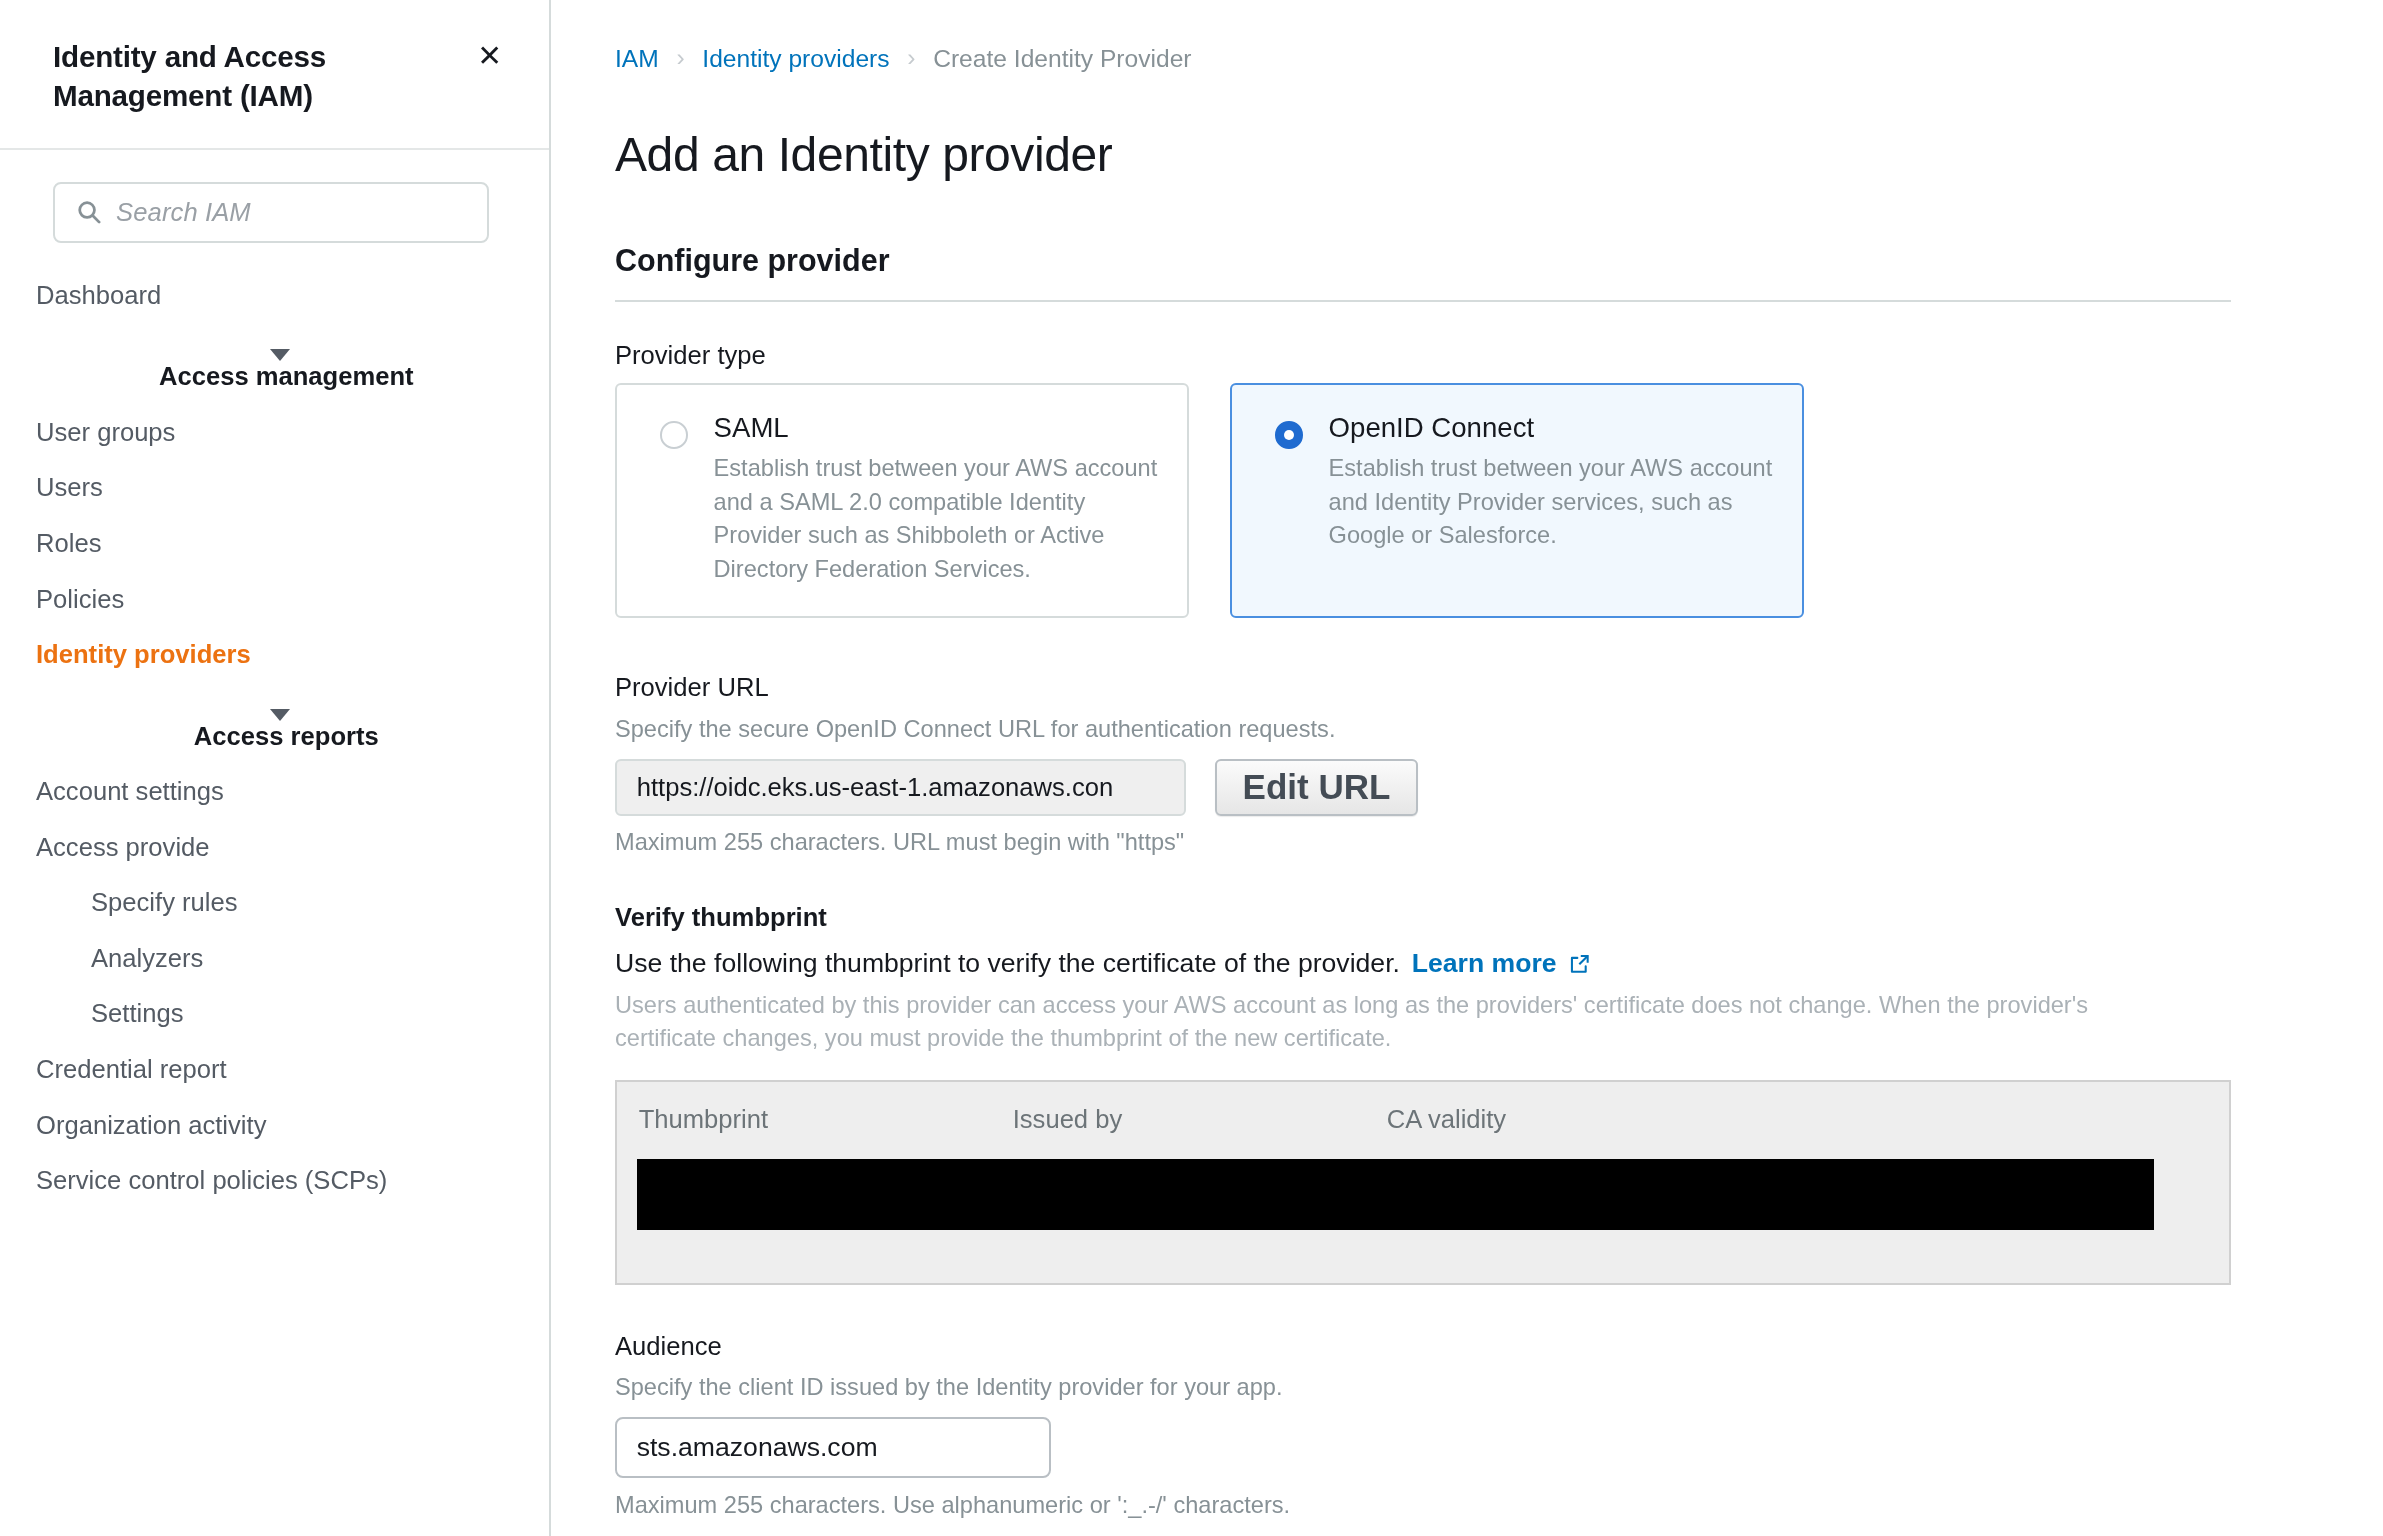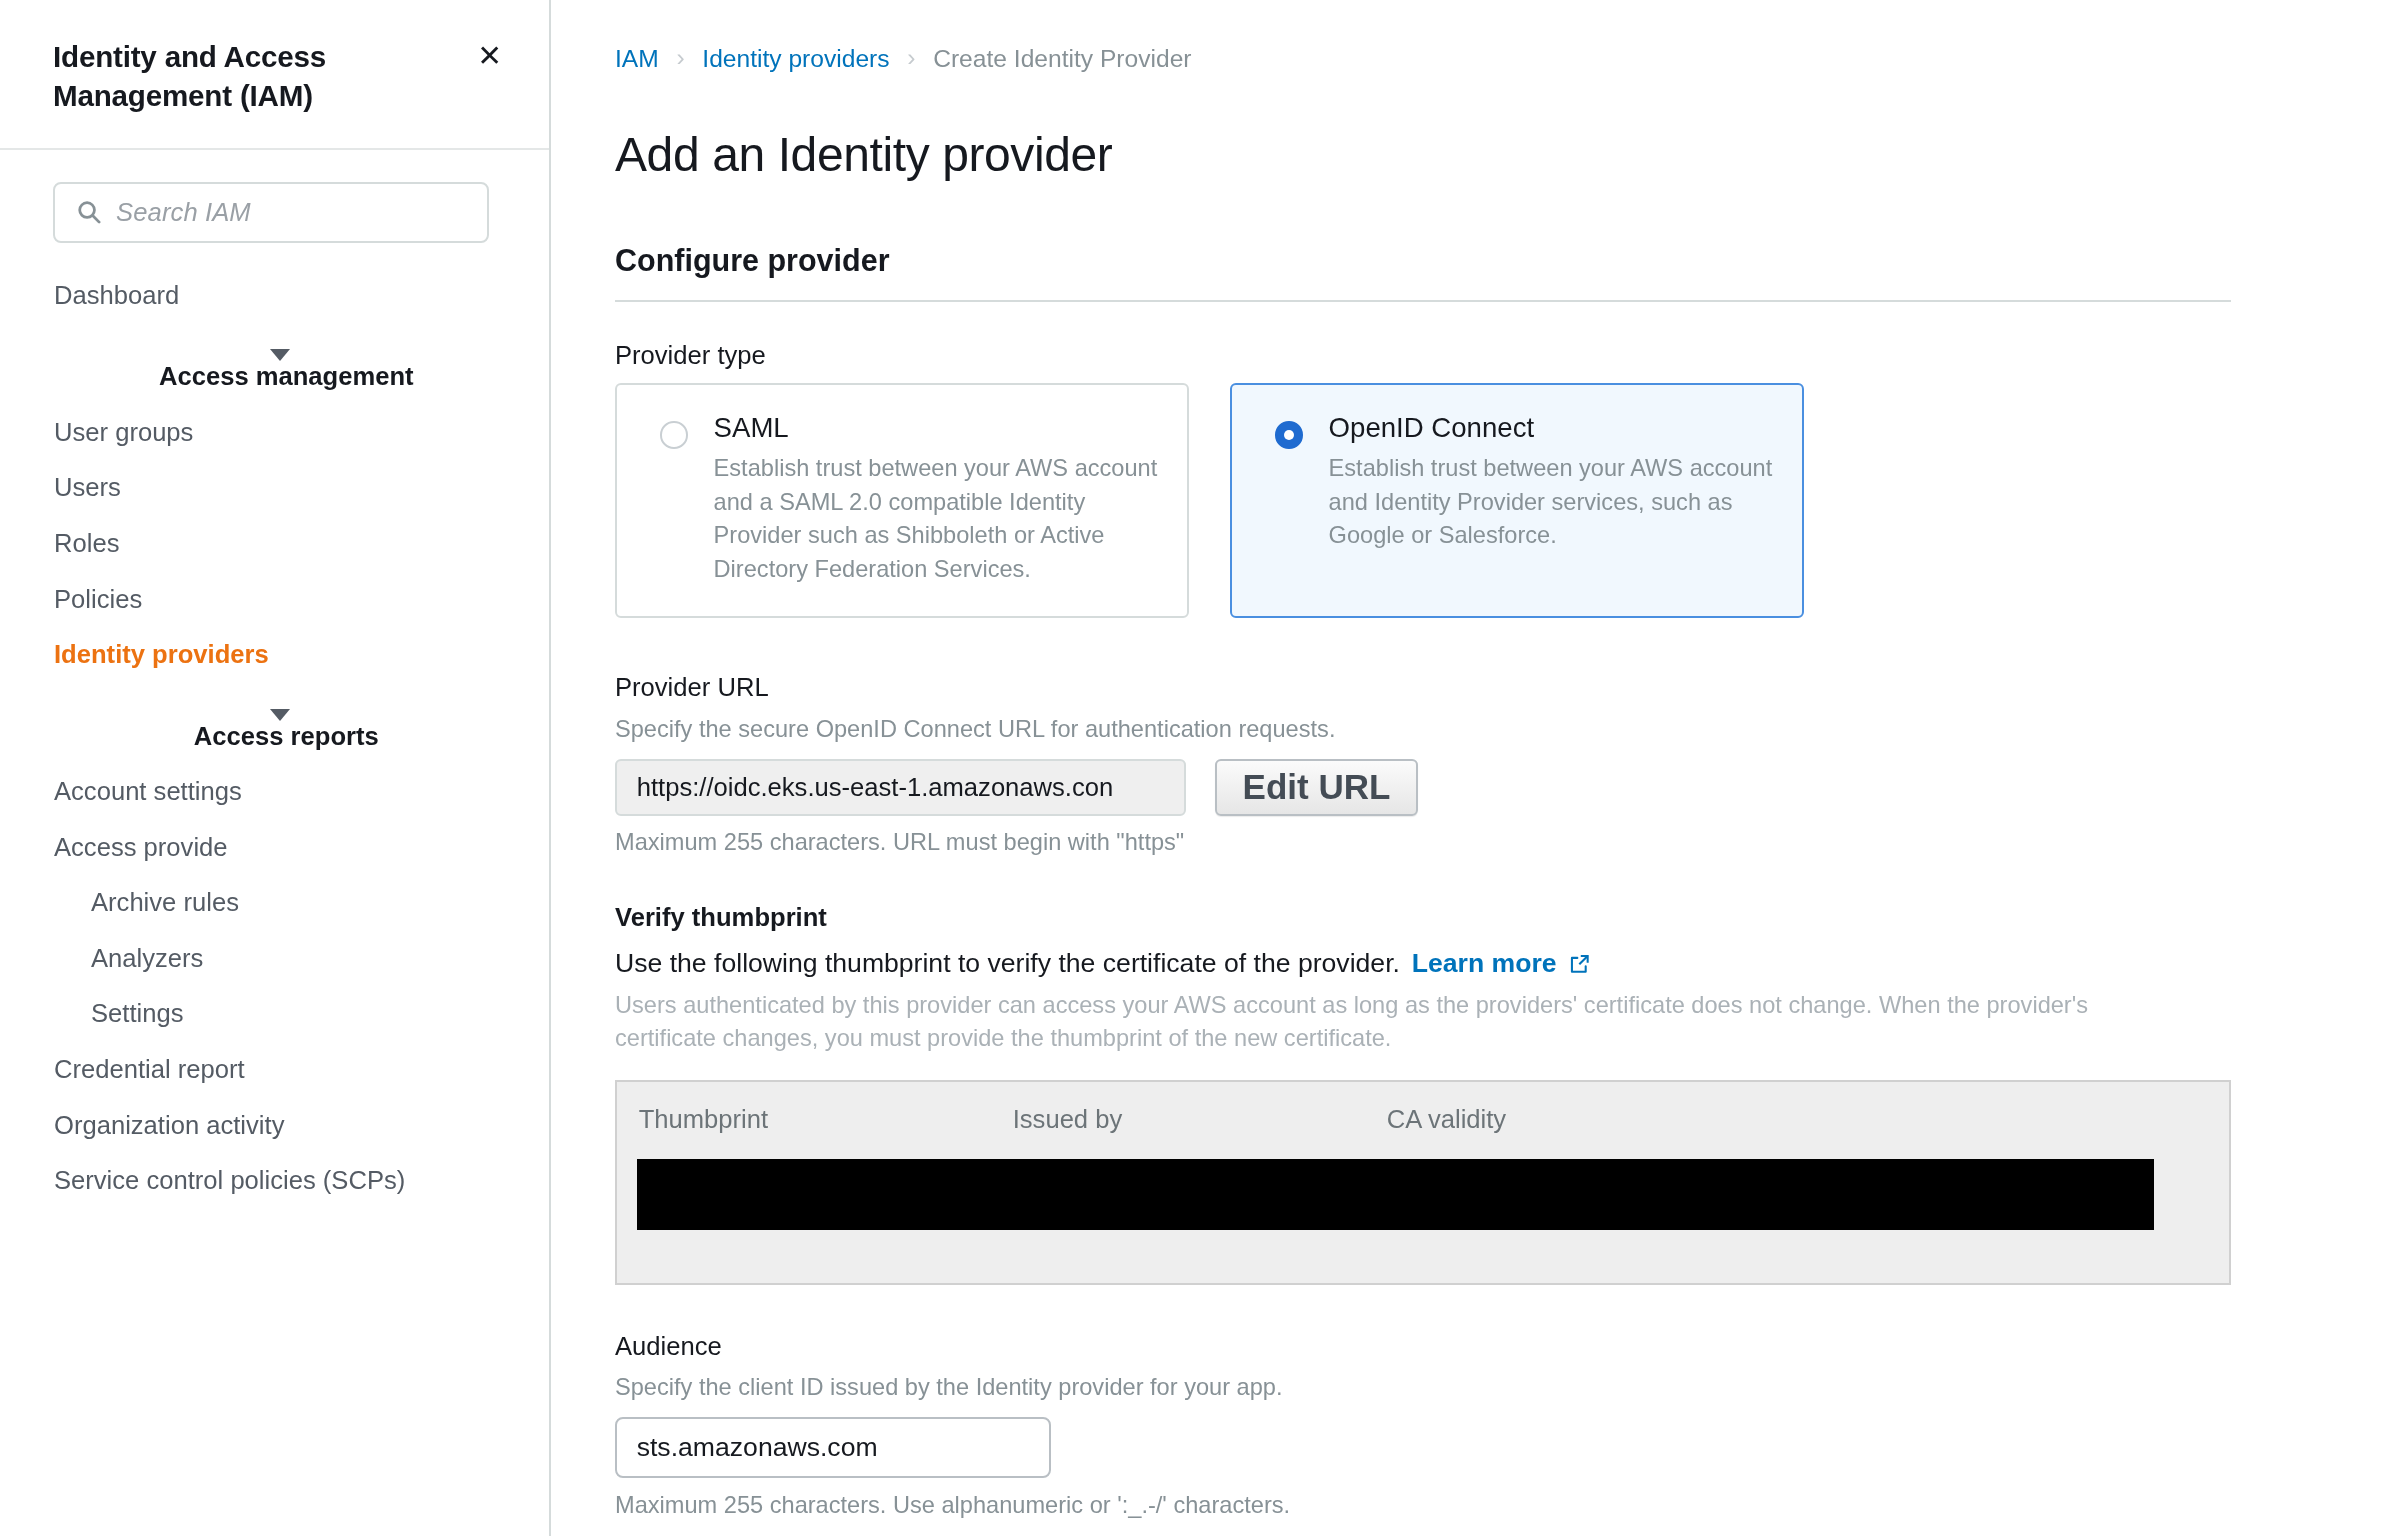--- a/index.html
+++ b/index.html
@@ -88,21 +88,21 @@
     flex-direction: column;
   }
   .caret {
     width: 0; height: 0;
     border-left: 10.8px solid transparent;
     border-right: 10.8px solid transparent;
     border-top: 12.8px solid #545b64;
     margin-right: 12.8px;
     flex: 0 0 auto;
   }
-  .nav-item.indent1 { padding-left: 54px; }
+  .nav-item.indent1 { padding-left: 36px; }
   .nav-item.indent2 { padding-left: 91px; }
   .nav-item.active { color: #ec7211; font-weight: bold; }
 
   
   .main {
     flex: 1 1 auto;
     padding: 39px 0 0 64px;
     position: relative;
   }
   .breadcrumb {
@@ -350,21 +350,21 @@
         <div class="nav-item indent1">Roles</div>
         <div class="nav-item indent1">Policies</div>
         <div class="nav-item indent1 active">Identity providers</div>
         <div class="nav-item group">
           <span class="caret"></span>
           <span>Access reports</span>
         </div>
 
         <div class="nav-item indent1">Account settings</div>
         <div class="nav-item indent1">Access provide</div>
-        <div class="nav-item indent2">Archive rules</div>
+        <div class="nav-item indent2">Specify rules</div>
         <div class="nav-item indent2">Analyzers</div>
         <div class="nav-item indent2">Settings</div>
         <div class="nav-item indent1">Credential report</div>
         <div class="nav-item indent1">Organization activity</div>
         <div class="nav-item indent1">Service control policies (SCPs)</div>
       </nav>
     </div>
   </aside>
 
   <main class="main">

